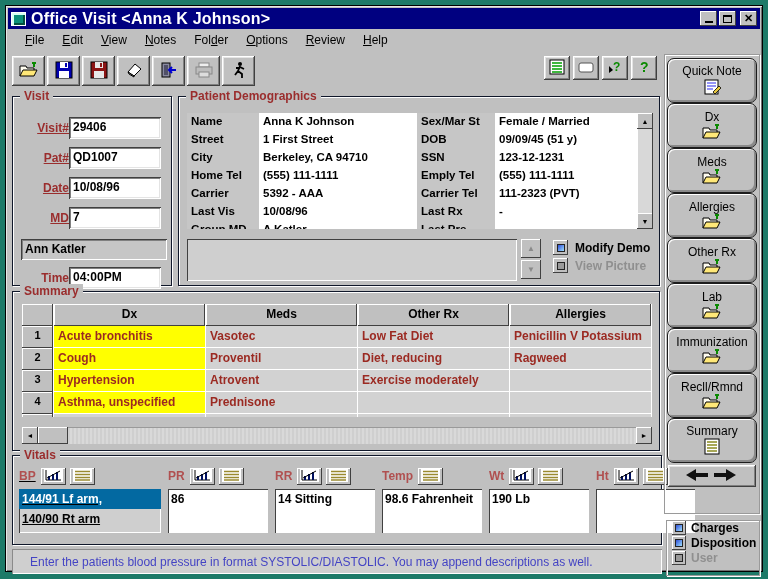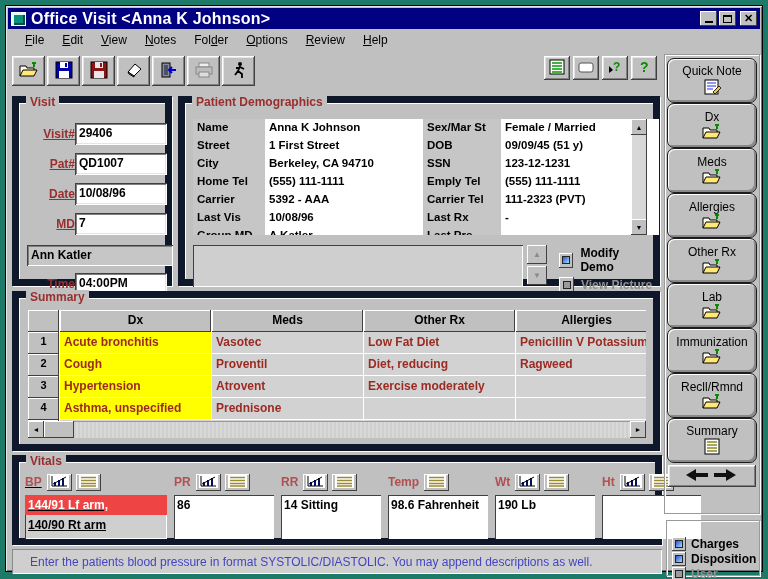--- a/index.html
+++ b/index.html
@@ -8,21 +8,21 @@
 
   .window { position:absolute; left:5px; top:5px; right:5px; bottom:7px; background:#c0c0c0;
             border:1px solid #000;
             box-shadow: inset 1px 1px 0 #e8e8e8, inset -1px -1px 0 #707070; }
   .win-inner { position:absolute; left:2px; top:2px; right:2px; bottom:2px; }
 
   
   .raised  { background:#c0c0c0; box-shadow: inset -1px -1px 0 #404040, inset 1px 1px 0 #fff, inset -2px -2px 0 #808080, inset 2px 2px 0 #e4e4e4; }
   .raised1 { background:#c0c0c0; box-shadow: inset -1px -1px 0 #404040, inset 1px 1px 0 #fff; }
   .sunken  { background:#fff;    box-shadow: inset 1px 1px 0 #404040, inset -1px -1px 0 #fff, inset 2px 2px 0 #808080, inset -2px -2px 0 #e4e4e4; }
-  .groupbox{ position:absolute; border:7px solid #0f172a; box-shadow: 1px 1px 0 #fdfdfd, inset 1px 1px 0 #fdfdfd; }
+  .groupbox{ position:absolute; border:1px solid #0f172a; box-shadow: 1px 1px 0 #fdfdfd, inset 1px 1px 0 #fdfdfd; }
   .grouptitle { position:absolute; top:-8px; left:7px; background:#c0c0c0; padding:0 4px; color:#9a2d2d; font-weight:bold; font-size:12px; }
 
   
   .titlebar { position:absolute; left:0; top:0; right:0; height:21px; background:#000080; display:flex; align-items:center; padding:0 3px; }
   .app-icon { width:15px; height:14px; background:#0b8f7a; border:1px solid #fff; margin-right:5px;
               box-shadow: inset 2px 2px 0 #d7fff4, inset -2px -2px 0 #00513f; }
   .title-text { color:#fff; font-weight:bold; font-size:16px; flex:1; letter-spacing:.2px; }
   .win-btn { width:17px; height:15px; margin-left:2px; display:flex; align-items:center; justify-content:center; font-size:9px; font-weight:bold; color:#000; }
   .glyph-min { width:8px; height:2px; background:#000; margin-top:7px; }
   .glyph-max { width:9px; height:8px; border:1px solid #000; border-top-width:2px; }
@@ -95,36 +95,36 @@
   .vitals-box { left:4px; top:447px; width:650px; height:90px; }
   .vitals-inner { position:absolute; left:6px; top:10px; right:4px; display:flex; gap:7px; }
   .vital-col { width:100px; flex:none; }
   .vital-col.bp { width:142px;text-decoration:underline; }
   .vital-col.last { width:99px; }
   .vital-head { display:flex; align-items:center; gap:4px; height:20px; margin-bottom:3px; }
   .vital-lbl { color:#b05050; font-weight:bold; font-size:12px; margin-right:1px; }
   .vibtn { width:25px; height:17px; display:flex; align-items:center; justify-content:center; }
   .vital-field { height:44px; background:#fff; box-shadow: inset 1px 1px 0 #404040, inset -1px -1px 0 #fff; overflow:hidden; }
   .vital-line { height:20px; padding:3px 3px 0 3px; font-weight:bold; font-size:12px; white-space:nowrap; overflow:hidden; }
-  .vital-line.sel { background:#ef4444; color:#fff; }
+  .vital-line.sel { background:#0369a1; color:#fff; }
   .vital-field.gray { background:#cfcfcf; }
 
   
   .statusbar { position:absolute; left:4px; top:541px; width:650px; height:25px; background:#cfcfcf;
                box-shadow: inset 1px 1px 0 #8a8a8a, inset -1px -1px 0 #fff; display:flex; align-items:center; padding-left:18px; }
   .status-text { color:#4444c4; font-size:12px; }
 
   
   .sidebar { position:absolute; left:656px; top:46px; width:96px; height:460px; border:1px solid #9a9a9a; box-shadow:1px 1px 0 #fff, inset 1px 1px 0 #fff; padding:3px 2px 0 2px; }
   .side-btn { width:90px; height:45px; background:#c0c0c0; border:1px solid #1c1c1c; border-radius:7px;
               box-shadow: inset 1px 1px 0 #fff, inset -2px -2px 0 #8a8a8a; margin:0 auto;
               display:flex; flex-direction:column; align-items:center; justify-content:center; }
   .side-btn-label { font-size:12px; color:#000; white-space:nowrap; }
   .arrows-btn { width:88px; height:22px; margin:2px auto 0 auto; display:flex; align-items:center; justify-content:center; }
-  .bottom-panel { position:absolute; left:658px; top:512px; width:94px; height:56px; border:1px solid #9a9a9a; box-shadow:1px 1px 0 #fff, inset 1px 1px 0 #fff; padding:16px 0 0 5px; }
+  .bottom-panel { position:absolute; left:658px; top:512px; width:94px; height:56px; border:1px solid #9a9a9a; box-shadow:1px 1px 0 #fff, inset 1px 1px 0 #fff; padding:0 0 0 5px; }
   .bottom-panel .toggle-row { margin-bottom:1px; }
   .bottom-panel .toggle-btn { width:14px; height:14px; margin-right:5px; }
   .bottom-panel .toggle-label { font-size:12px; }
 </style>
 </head>
 <body>
 
 <div class="window">
 <div class="win-inner">
 

